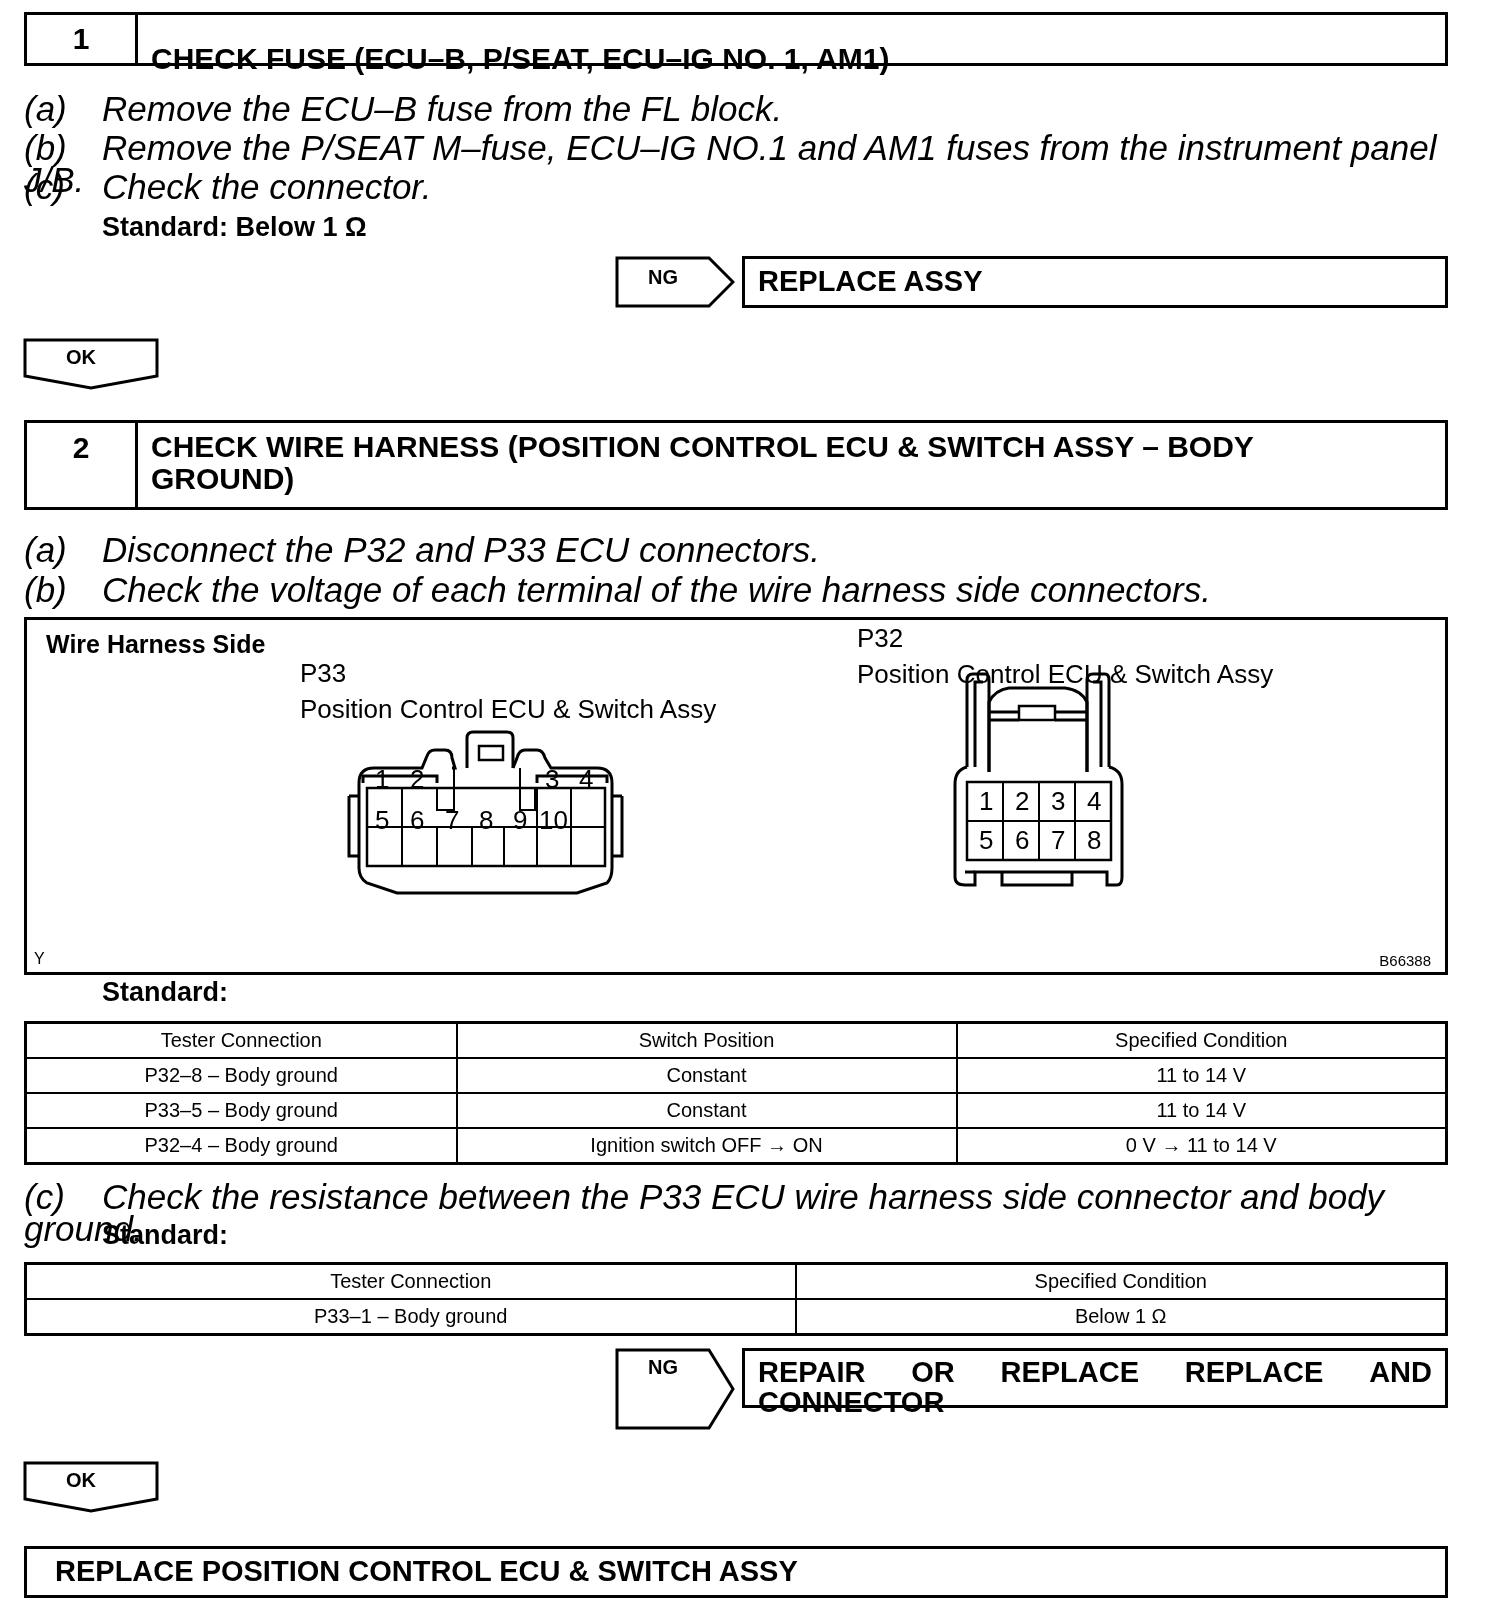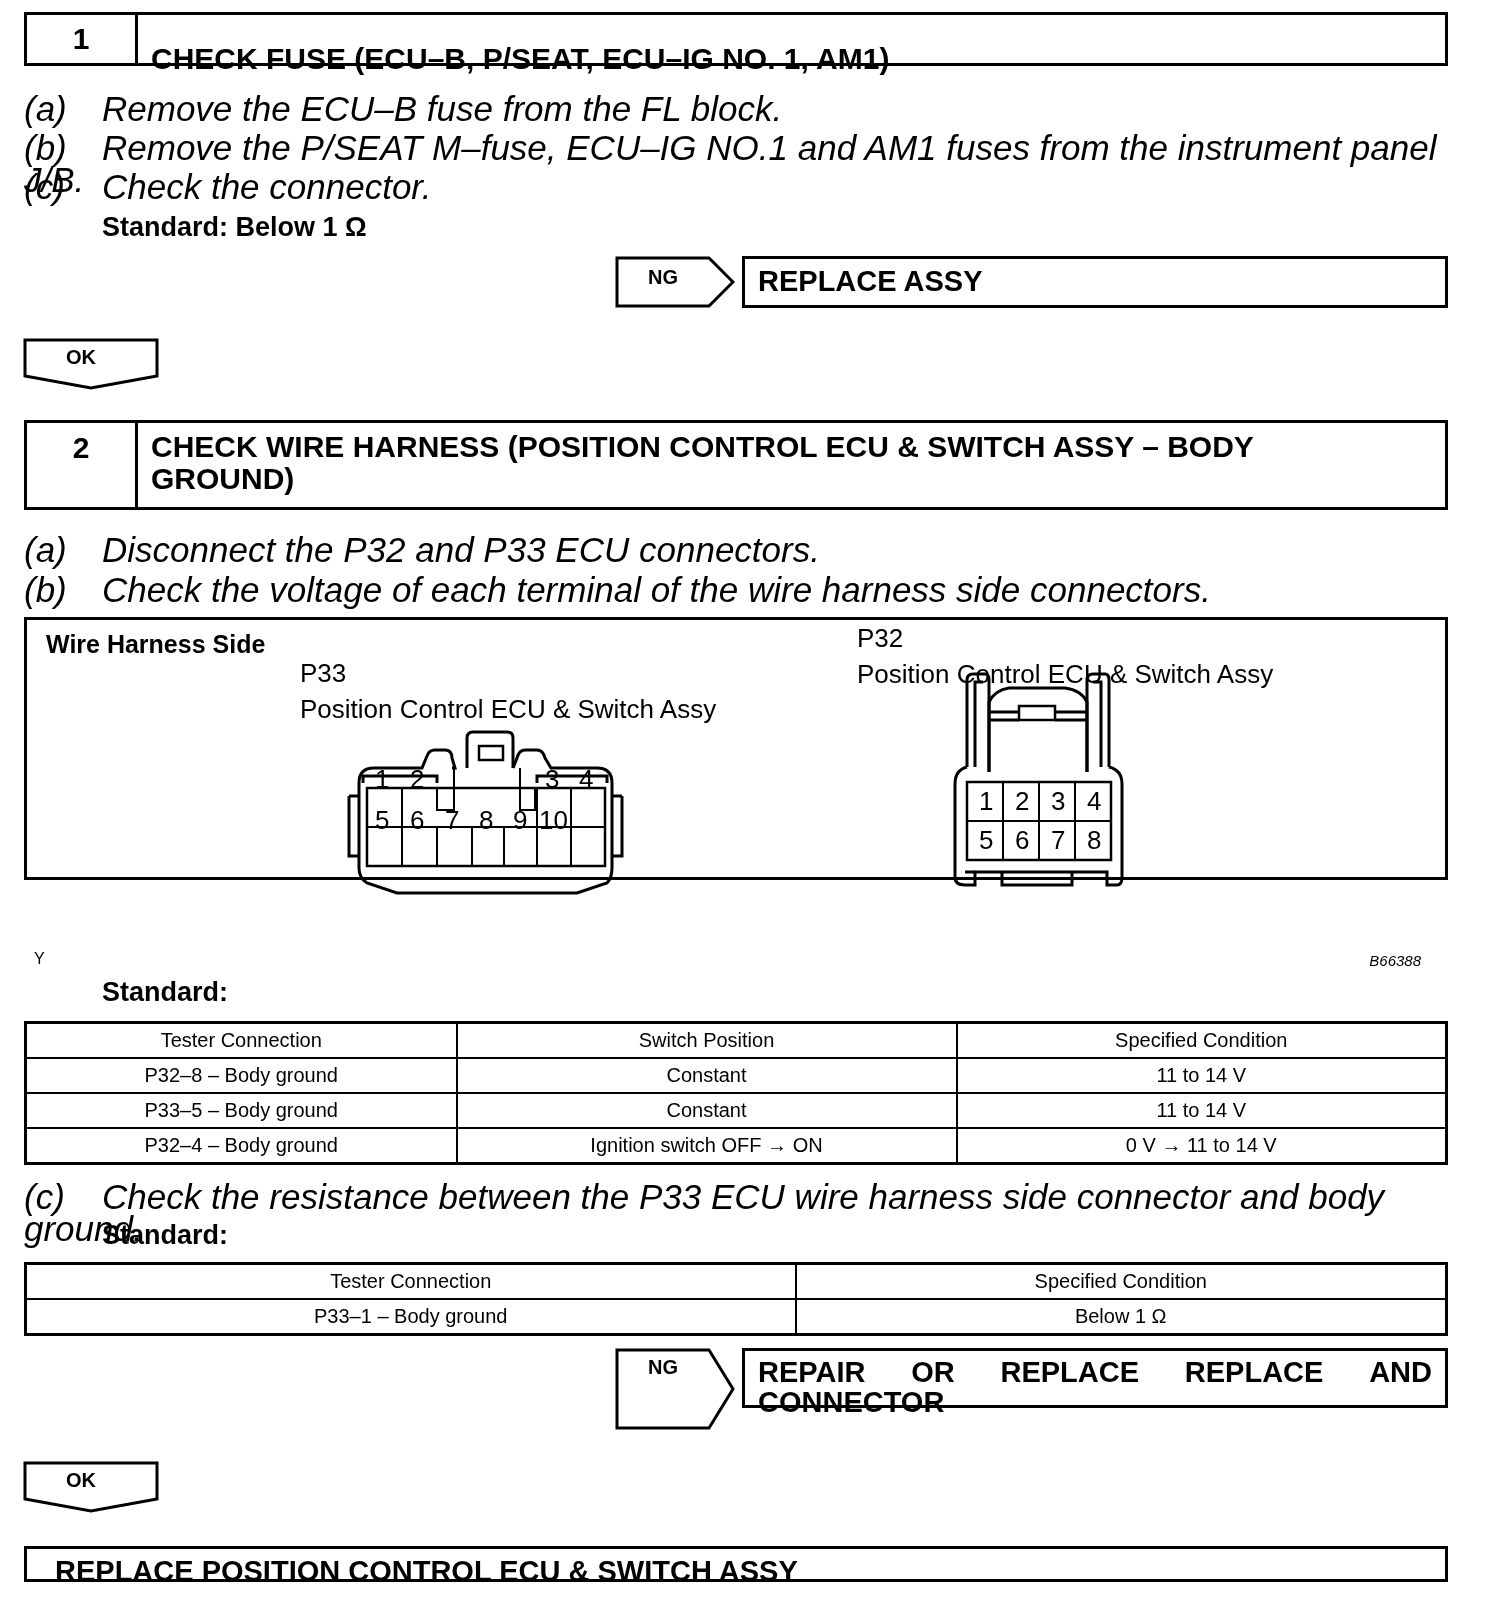--- a/index.html
+++ b/index.html
@@ -9,21 +9,21 @@
   .step-num { width:111px; border-right:3px solid #000; font-weight:bold; font-size:30px; text-align:center; box-sizing:border-box; }
   .step-title { flex:1; font-weight:bold; font-size:30px; padding-left:13px; line-height:32px; }
   .item { position:absolute; left:24px; font-size:35px; line-height:32px;font-style:italic; }
   .item .lbl { display:inline-block; width:78px; }
   .std { position:absolute; left:102px; font-size:27px; font-weight:bold; }
   .ng-arrow { position:absolute; }
   .ng-arrow svg { display:block; }
   .ng-label { position:absolute; font-weight:bold; font-size:20px; }
   .result-box { position:absolute; border:3px solid #000; box-sizing:border-box; font-weight:bold; font-size:29px; }
   .ok-box { position:absolute; }
-  .figure { position:absolute; left:24px; top:617px; width:1424px; height:263px; border:3px solid #000; box-sizing:border-box; }
+  .figure { position:absolute; left:24px; top:617px; width:1424px; height:358px; border:3px solid #000; box-sizing:border-box; }
   table.spec { position:absolute; left:24px; width:1424px; border-collapse:collapse; border:3px solid #000; font-size:20px; }
   table.spec td { border:2px solid #000; text-align:center; height:33px; padding:0; }
   .fig-text { position:absolute; font-size:26px; }
 </style>
 </head>
 <body>
 
 <div class="step-box" style="top:12px; height:54px;">
   <div class="step-num" style="line-height:48px;">1</div>
   <div class="step-title" style="line-height:48px;margin-top:20px;">CHECK FUSE (ECU–B, P/SEAT, ECU–IG NO. 1, AM1)</div>
@@ -137,21 +137,21 @@
   <div class="fig-text" style="left:952px; top:166px;">1</div>
   <div class="fig-text" style="left:988px; top:166px;">2</div>
   <div class="fig-text" style="left:1024px; top:166px;">3</div>
   <div class="fig-text" style="left:1060px; top:166px;">4</div>
   <div class="fig-text" style="left:952px; top:205px;">5</div>
   <div class="fig-text" style="left:988px; top:205px;">6</div>
   <div class="fig-text" style="left:1024px; top:205px;">7</div>
   <div class="fig-text" style="left:1060px; top:205px;">8</div>
 
   <div class="fig-text" style="left:7px; top:330px; font-size:16px;">Y</div>
-  <div class="fig-text" style="right:24px; top:332px; font-size:15px;font-style:italic;">B66388</div>
+  <div class="fig-text" style="right:14px; top:332px; font-size:15px;">B66388</div>
 </div>
 
 <div class="std" style="top:977px;">Standard:</div>
 
 <table class="spec" style="top:1021px;">
   <colgroup>
       <col style="width:431px">
       <col style="width:500px">
       <col>
     </colgroup>
@@ -218,15 +218,15 @@
   <div>CONNECTOR</div>
 </div>
 
 <div class="ok-box" style="left:23px; top:1461px;">
   <svg width="136" height="52" viewBox="0 0 136 52">
       <polygon points="2,2 134,2 134,38 68,50 2,38" fill="#fff" stroke="#000" stroke-width="3"></polygon>
     </svg>
 </div>
 <div class="ng-label" style="left:66px; top:1469px;">OK</div>
 
-<div class="result-box" style="left:24px; top:1546px; width:1424px; height:36px; padding-left:28px; line-height:44px;">
+<div class="result-box" style="left:24px; top:1546px; width:1424px; height:52px; padding-left:28px; line-height:44px;">
   <span>REPLACE POSITION CONTROL ECU &amp; SWITCH ASSY</span>
 </div>
 
 </body></html>

